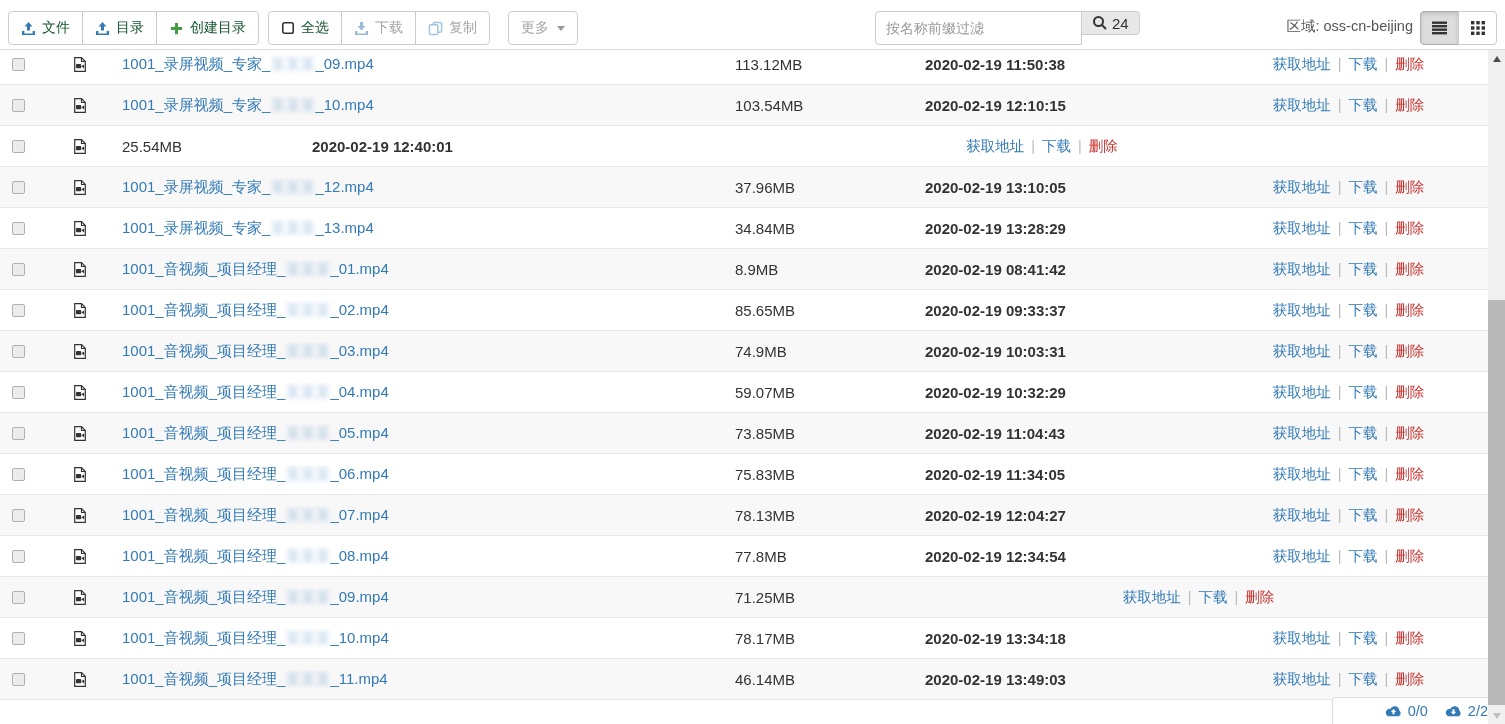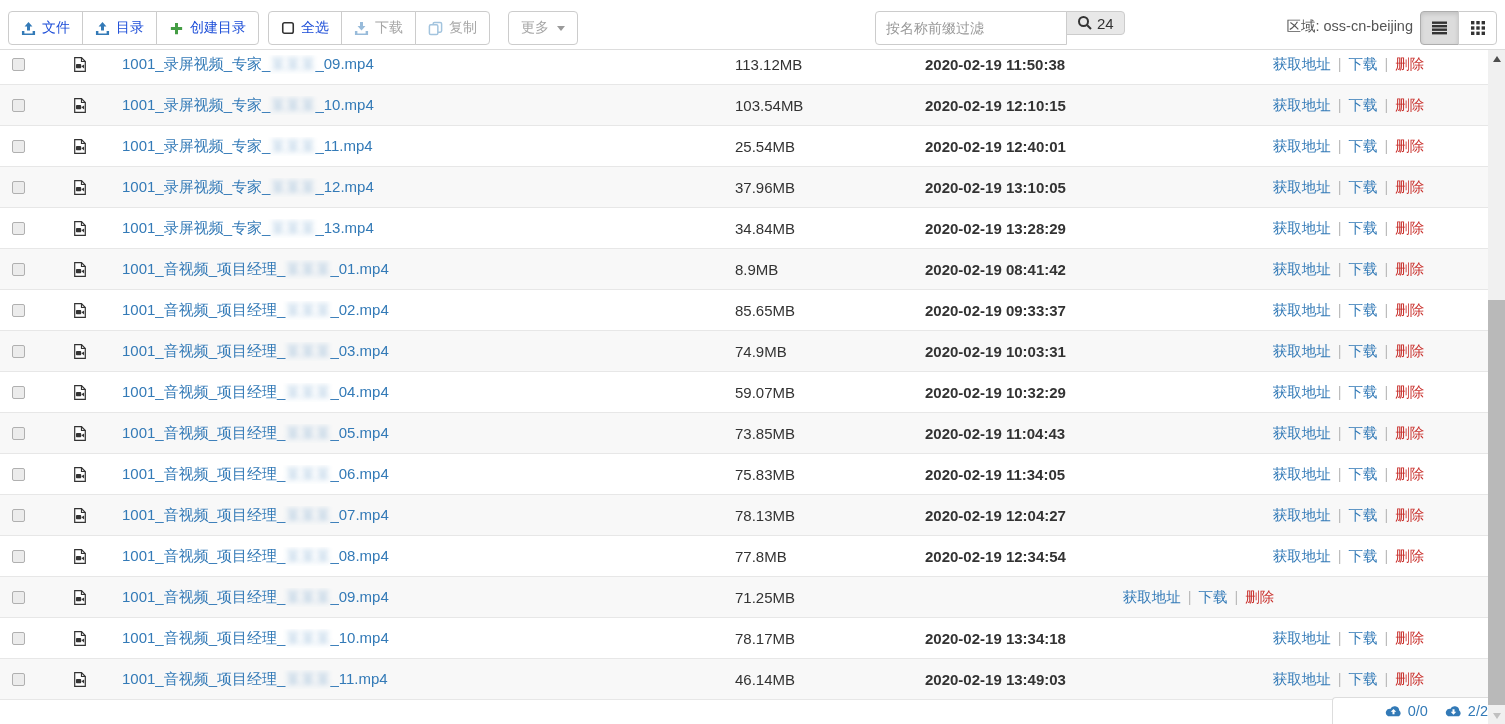--- a/index.html
+++ b/index.html
@@ -5,33 +5,33 @@
   * { box-sizing: border-box; margin: 0; padding: 0; }
   html,body { width:1505px; height:724px; overflow:hidden; background:#fff;
     font-family:"Liberation Sans","DejaVu Sans",sans-serif; color:#333; }
   .app { position:relative; width:1505px; height:724px; }
 
   
   .toolbar { position:absolute; top:0; left:0; right:0; height:50px; background:#fff;
     border-bottom:1px solid #ddd; }
   .btn-group { position:absolute; top:11px; display:inline-flex; }
   .btn { display:inline-flex; align-items:center; gap:6px; height:34px; padding:0 12px;
-    background:#fff; border:1px solid #ccc; font-size:14px; color:#1d4ed8; cursor:pointer;
+    background:#fff; border:1px solid #ccc; font-size:14px; color:#14532d; cursor:pointer;
     margin-left:-1px; white-space:nowrap; }
   .btn:first-child { margin-left:0; border-radius:4px 0 0 4px; }
   .btn:last-child { border-radius:0 4px 4px 0; }
   .btn.only { border-radius:4px; }
   .btn.disabled { color:#a6a6a6; }
   .g1 { left:8px; } .g2 { left:268px; } .g3 { left:508px; }
 
   .caret { display:inline-block; width:0; height:0; border-left:4px solid transparent;
     border-right:4px solid transparent; border-top:5px solid #9a9a9a; margin-left:2px; }
 
   .search-group { position:absolute; top:11px; left:875px; display:flex; }
-  .search-input { width:192px; height:34px; border:1px solid #ccc; border-radius:4px 0 0 4px;
+  .search-input { width:207px; height:34px; border:1px solid #ccc; border-radius:4px 0 0 4px;
     padding:0 10px; font-size:14px; color:#000000; outline:none;
     font-family:"Liberation Sans","DejaVu Sans",sans-serif; }
   .search-input::placeholder { color:#999; }
   .search-btn { display:inline-flex; align-items:center; gap:4px; height:24px; padding:0 10px;
     margin-left:-1px; background:#e8e8e8; border:1px solid #ccc; border-radius:0 4px 4px 0;
     font-size:15px; color:#333; cursor:pointer; }
 
   .region { position:absolute; top:17px; right:92px; font-size:14.5px; color:#555; }
 
   .view-toggle { position:absolute; top:11px; right:8px; display:inline-flex; }
@@ -253,23 +253,20 @@
     <div class="cell-icon">
       <span class="ico">
         <svg width="16" height="17" viewBox="0 0 16 16">
                 <path d="M2.7 1.2h6.8l3.8 3.8v9.8H2.7z" fill="#fff" stroke="#333" stroke-width="1.2"></path>
                 <path d="M9.5 1.2v3.8h3.8" fill="none" stroke="#333" stroke-width="1.2"></path>
                 <rect x="4" y="7.6" width="5.2" height="4.2" rx="0.8" fill="#333"></rect>
                 <path d="M9.4 9.7l2.7-1.7v4z" fill="#333"></path>
               </svg>
       </span>
     </div>
-    <div class="cell-name">
-      <a><span class="fn-prefix">1001_录屏视频_专家_</span><span class="fn-masked">某某某</span><span class="fn-suffix">_11.mp4</span></a>
-    </div>
     <div class="cell-size">25.54MB</div>
     <div class="cell-date">2020-02-19 12:40:01</div>
     <div class="cell-actions">
       <a>获取地址</a><span class="sep">|</span><a>下载</a><span class="sep">|</span><a class="danger">删除</a>
     </div>
   </div>
 
   <div class="row">
     <div class="cell-check">
       <span class="checkbox"></span>

